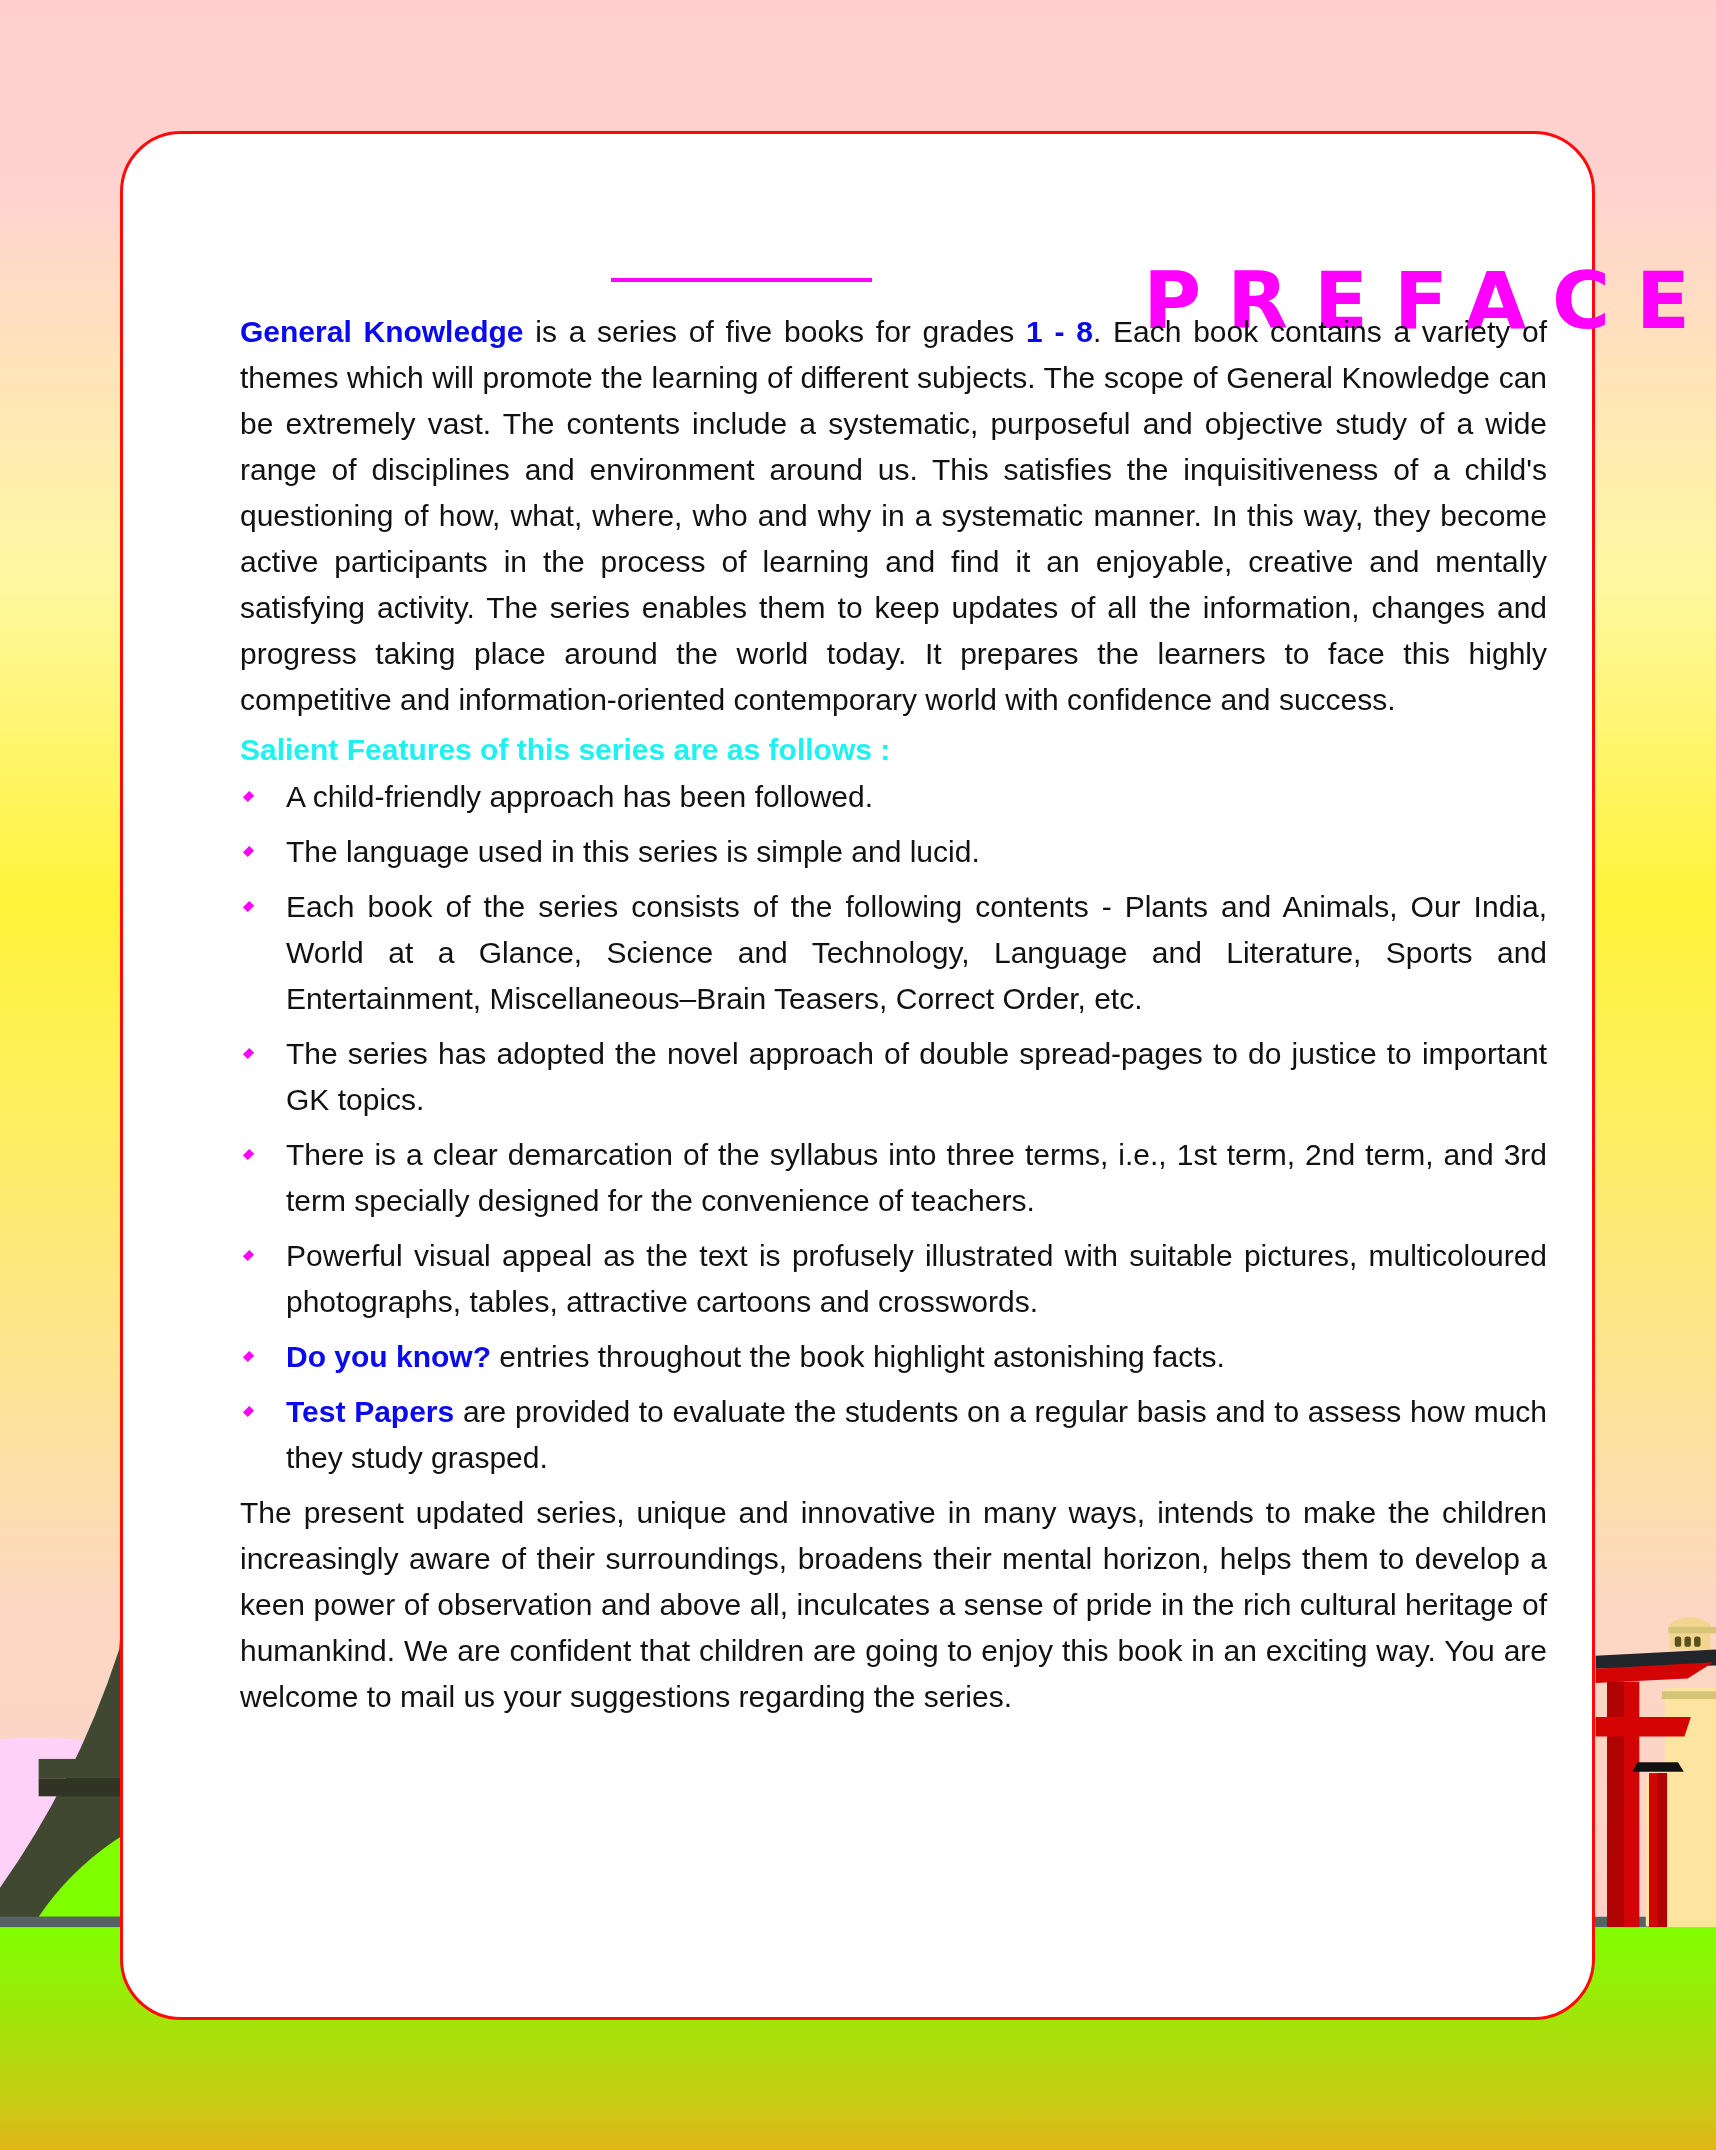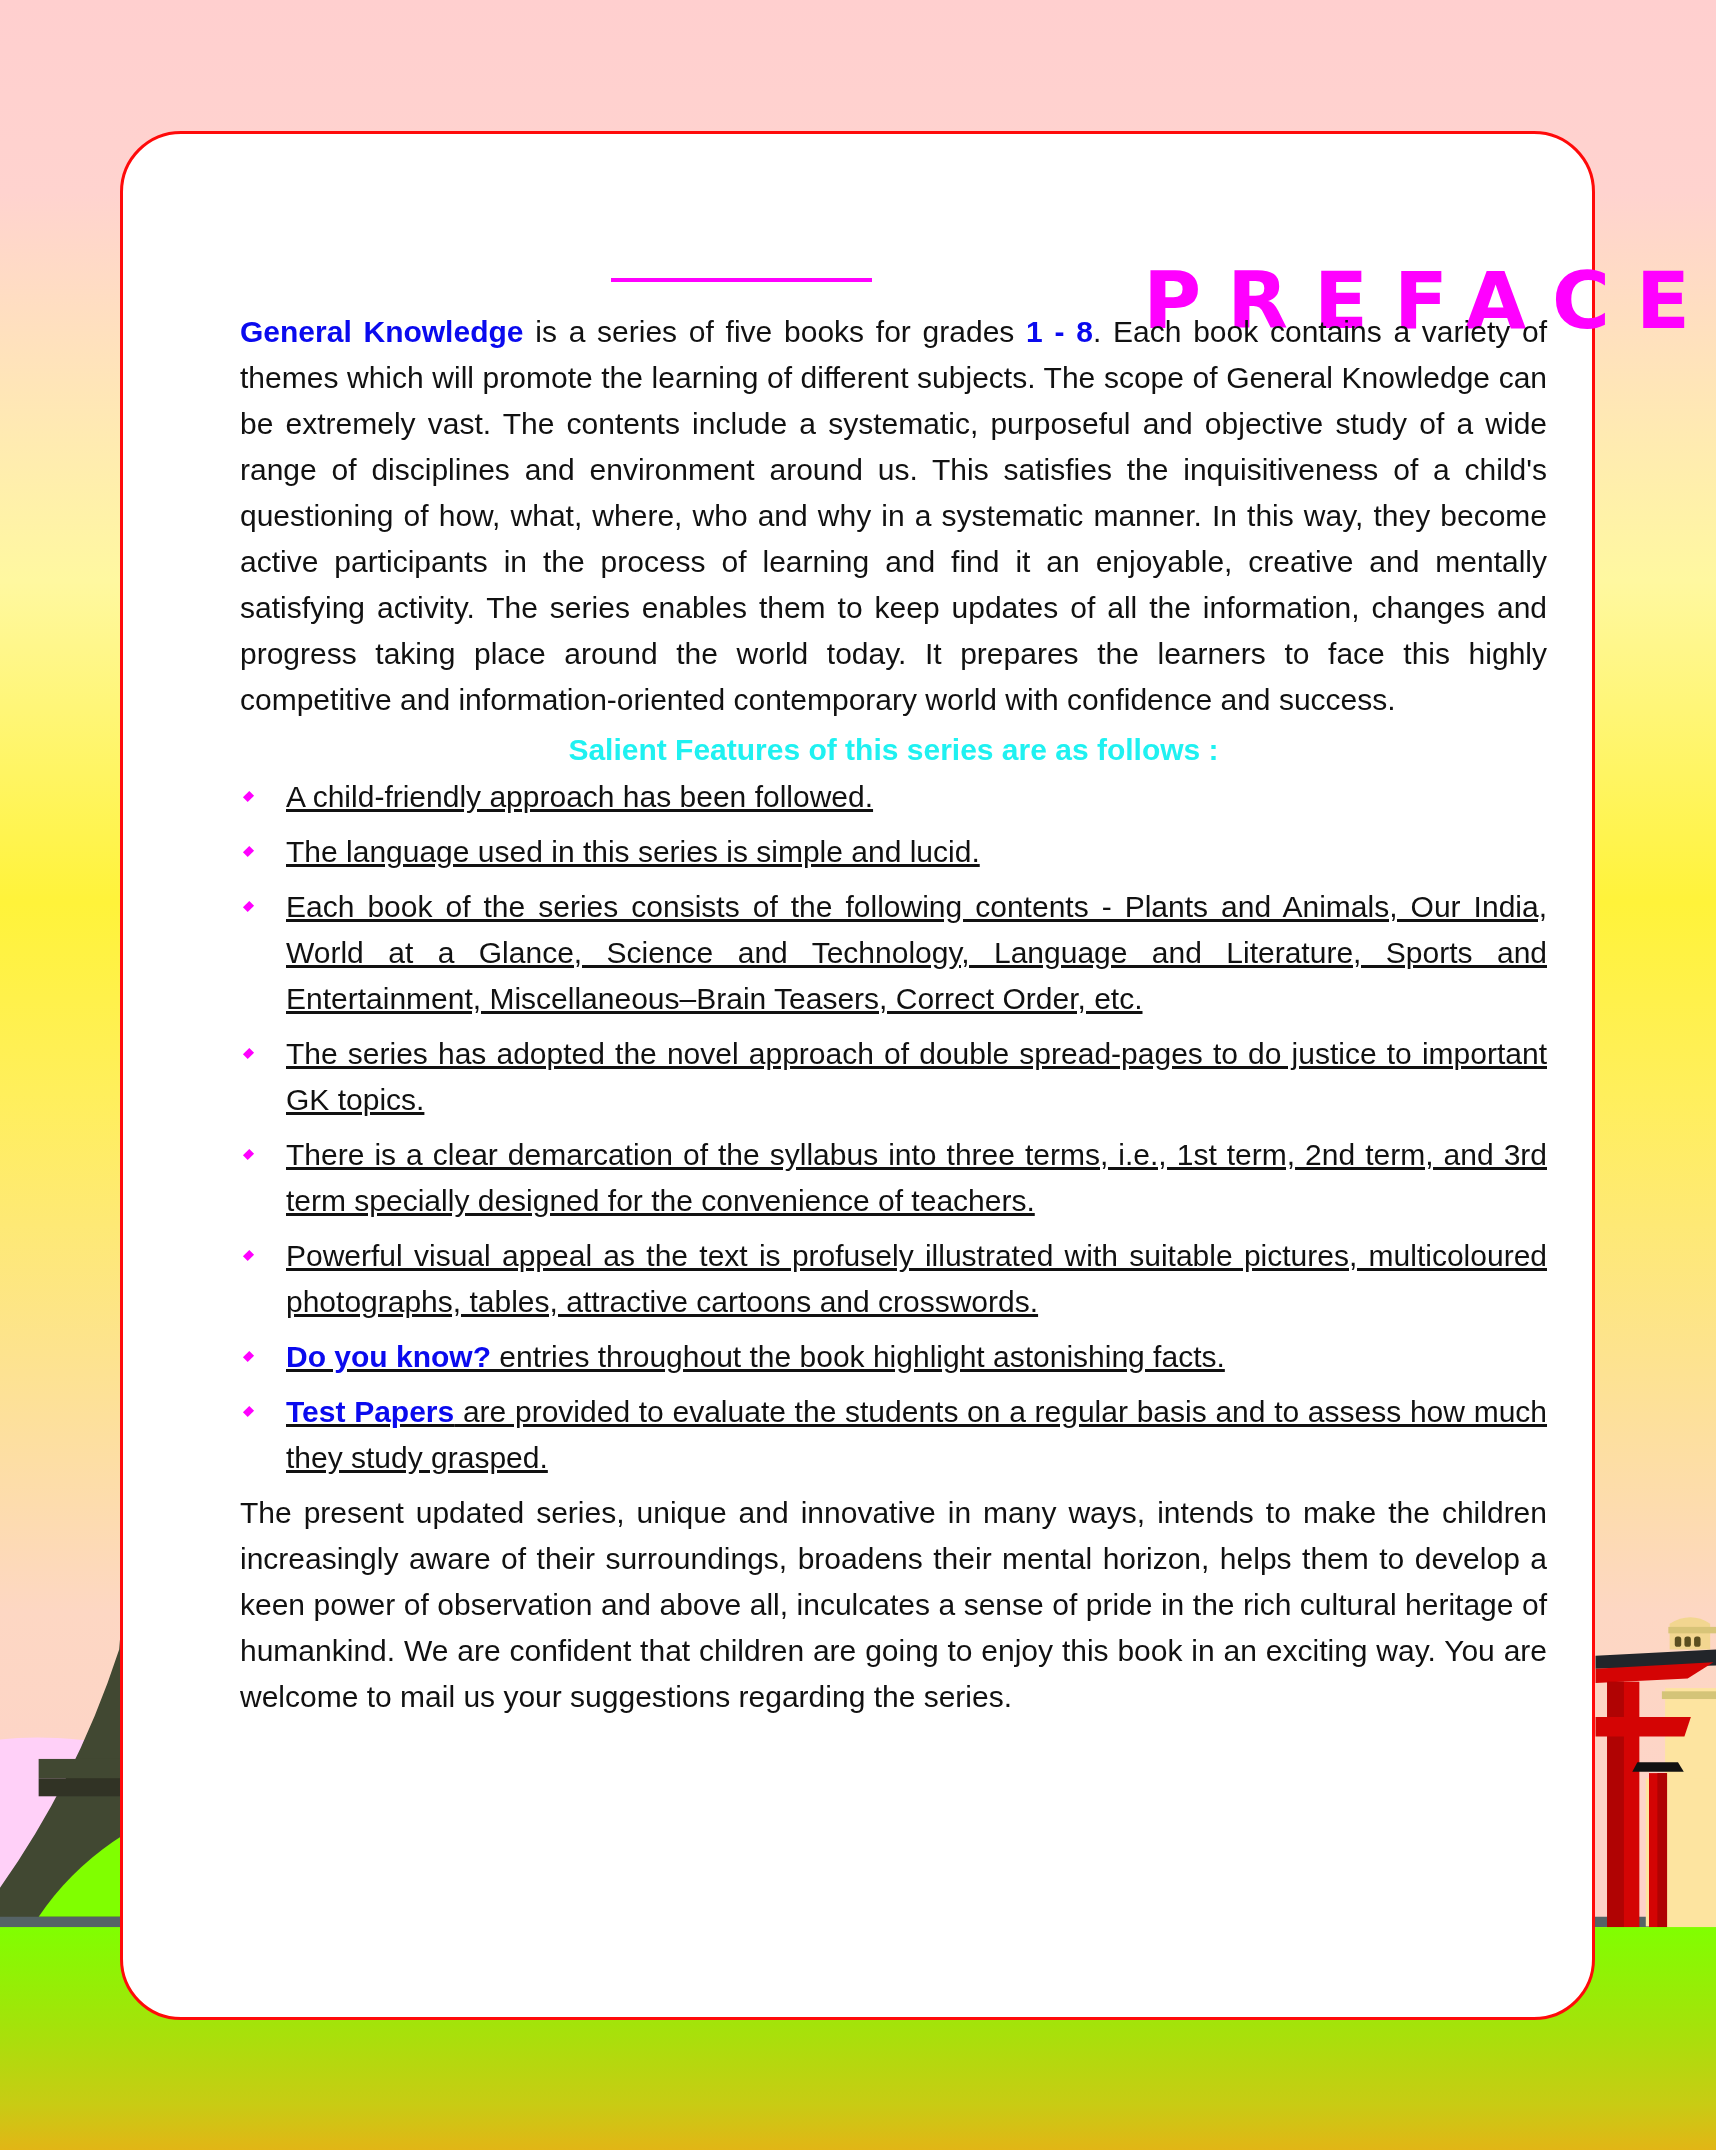--- a/index.html
+++ b/index.html
@@ -21,23 +21,23 @@
   .title-underline {
     position: absolute; left: 633px; width: 263px; top: 278px; height: 3.9px; background: #ff00ff;
   }
   .title-underline { left: 611px; width: 261px; }
   .content {
     position: absolute; left: 205px; width: 1307px; top: 309px;
     font-family: "Liberation Sans", sans-serif; font-size: 30px; color: #111; line-height: 46px; margin-left: 35px;
   }
   .para { text-align: justify; margin: 0; }
   .hl { color: #0a0aee; font-weight: bold; }
-  .subhead { color: #1ff1f1; font-weight: bold; font-size: 30px; margin: 5.2px 0 2.6px 0; line-height: 43px; text-align: center; }
+  .subhead { color: #1ff1f1; font-weight: bold; font-size: 30px; margin: 5.2px 0 2.6px 0; line-height: 43px; }
   ul.features { list-style: none; margin: 0; padding: 0; }
-  ul.features li { position: relative; padding-left: 46px; margin: 0 0 9px 0; text-align: justify; line-height: 46px; text-decoration: underline; }
+  ul.features li { position: relative; padding-left: 46px; margin: 0 0 9px 0; text-align: justify; line-height: 46px; }
   .bullet {
     position: absolute; left: 3.9px; top: 18px; width: 9px; height: 9px; background: #ff00ff;
     transform: rotate(45deg) scale(0.75, 1);
   }
   .para.closing { margin-top: 1.3px; }
 </style>
 </head>
 <body>
 
 <svg class="scene" width="1716" height="2151" viewBox="0 0 2664 3338">

